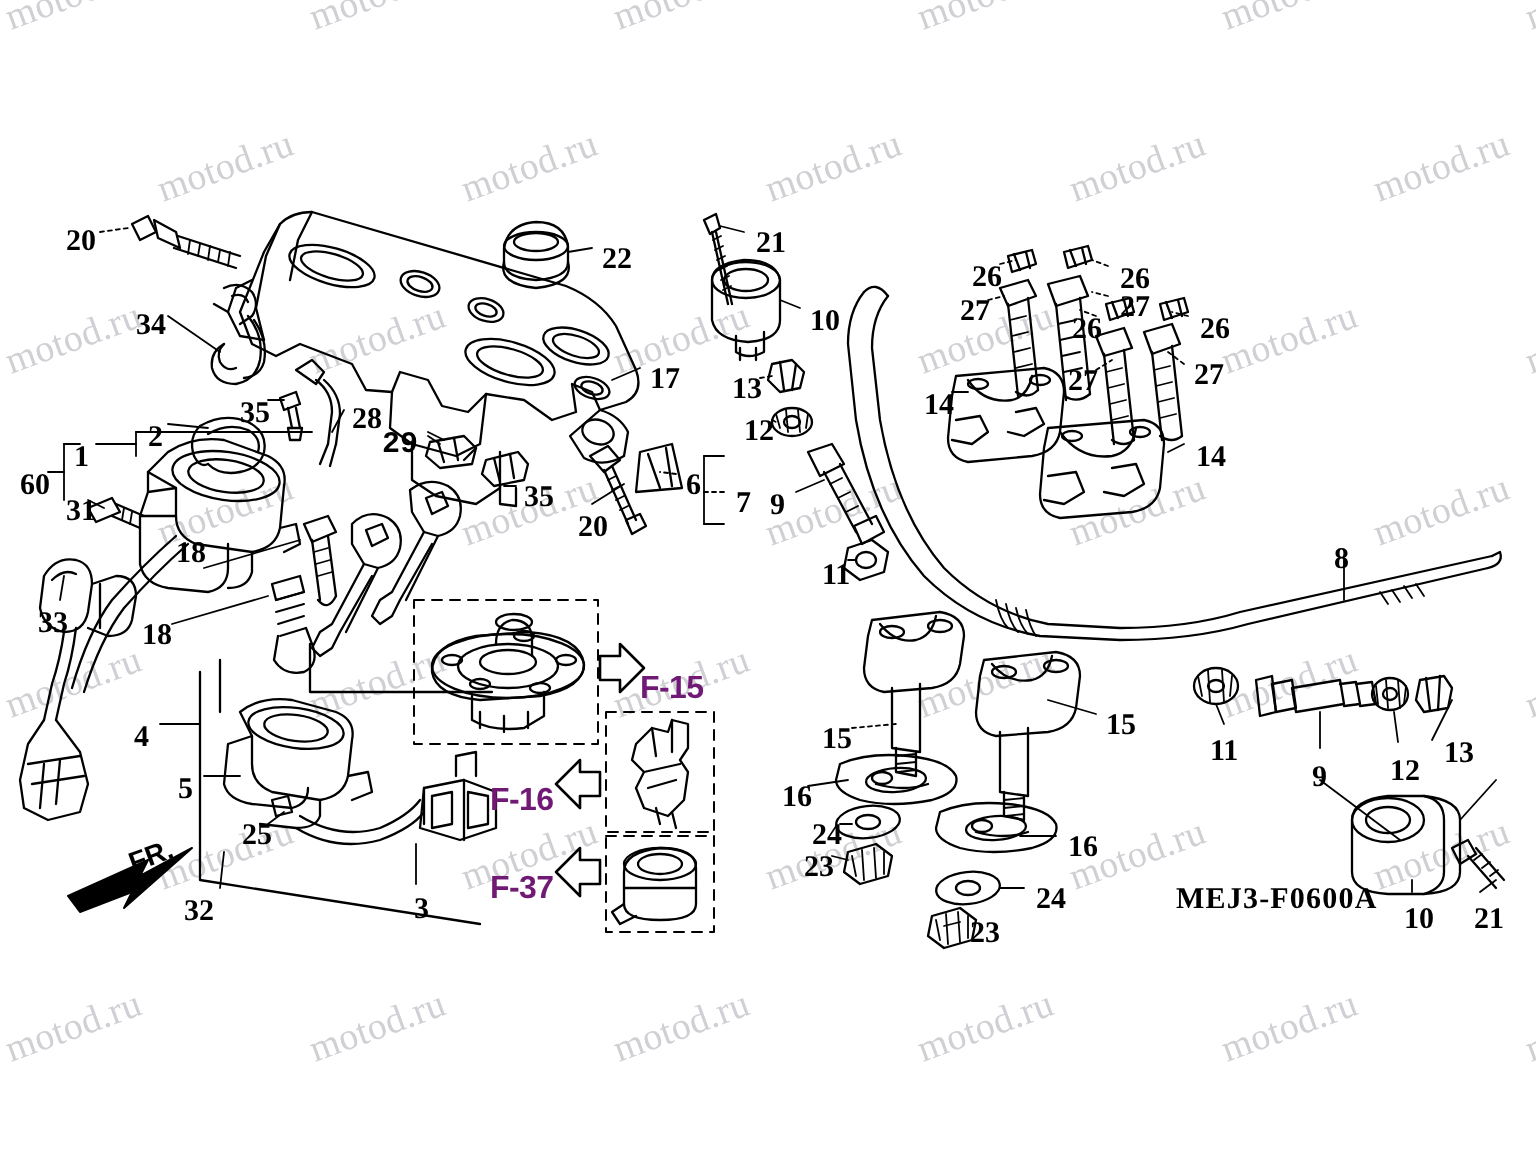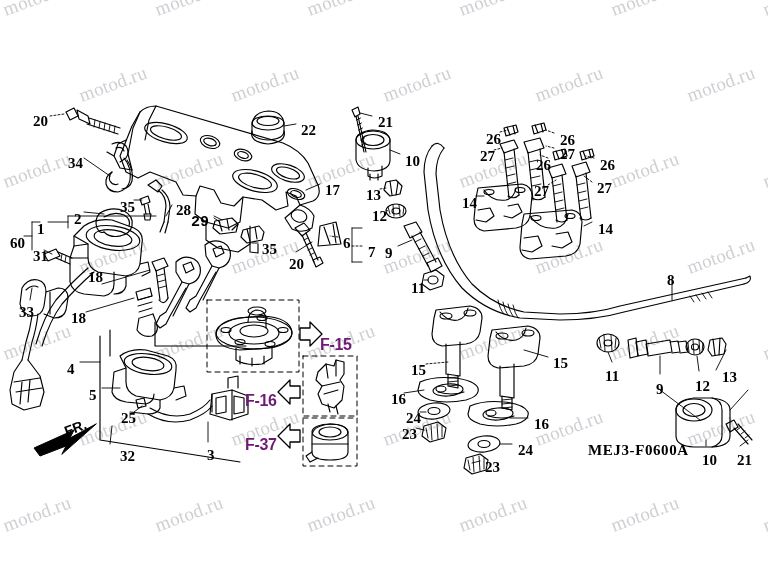--- a/index.html
+++ b/index.html
@@ -746,21 +746,21 @@
       <div class="lab" style="left: 485px; top: 460px;">23</div>
       <div class="lab" style="left: 605px; top: 369px;">11</div>
       <div class="lab" style="left: 656px; top: 382px;">9</div>
       <div class="lab" style="left: 695px; top: 379px;">12</div>
       <div class="lab" style="left: 722px; top: 370px;">13</div>
       <div class="lab" style="left: 702px; top: 453px;">10</div>
       <div class="lab" style="left: 737px; top: 453px;">21</div>
       <div class="lab" style="left: 67px; top: 362px;">4</div>
       <div class="lab" style="left: 89px; top: 388px;">5</div>
       <div class="lab" style="left: 121px; top: 411px;">25</div>
-      <div class="lab" style="left: 120px; top: 449px;">32</div>
+      <div class="lab" style="left: 92px; top: 449px;">32</div>
       <div class="lab" style="left: 207px; top: 448px;">3</div>
       <div class="ref" style="left: 320px; top: 337px;">F-15</div>
       <div class="ref" style="left: 245px; top: 393px;">F-16</div>
       <div class="ref" style="left: 245px; top: 437px;">F-37</div>
     </div>
 
   <div class="partno" style="left:588px;top:442px;">MEJ3-F0600A</div>
 
   <div class="frlabel" style="left:62px;top:424px;">FR.</div>
 

